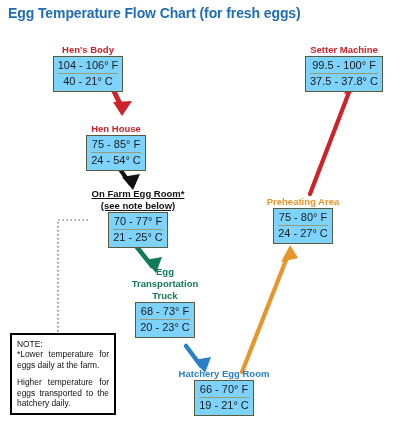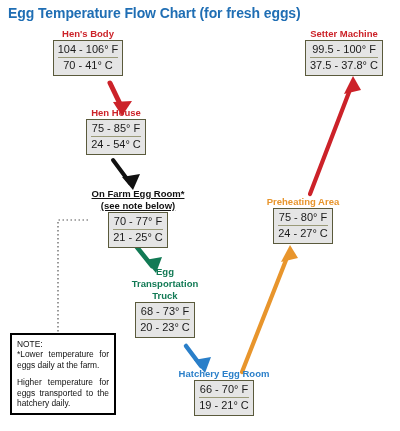--- a/index.html
+++ b/index.html
@@ -39,21 +39,21 @@
   .node-label {
     font-size: 9.5px;
     font-weight: bold;
     line-height: 11px;
     white-space: nowrap;
     margin-bottom: 1px;
   }
   .node-box {
     display: inline-block;
     border: 1.4px solid #5a5a3c;
-    background: #e5e5e5;
+    background: #7dd3fc;
     padding: 1px 4px 2px 4px;
     box-sizing: border-box;
   }
   .temp-row {
     font-size: 11px;
     color: #1a1a1a;
     line-height: 15px;
     white-space: nowrap;
     font-family: "Liberation Sans", sans-serif;
   }
@@ -72,21 +72,21 @@
   }
   .note-line {
     font-size: 8.4px;
     line-height: 10.4px;
     color: #111111;
     text-align: justify;
     font-family: "Liberation Sans", sans-serif;
   }
   .note-gap { height: 7px; }
   
-  .c-red    { color: #cc2229; }
+  .c-red    { color: #cc2229; margin-top: 16px; }
   .c-black  { color: #111111; text-decoration: underline; }
   .c-green  { color: #127a55; }
   .c-blue   { color: #2a7fc9; }
   .c-orange { color: #e8952c; }
 </style>
 </head>
 <body>
 
 <div id="page">
 
@@ -126,21 +126,21 @@
 
     <g>
       <path d="M 88 220 L 58 220 L 58 336" stroke="#555555" stroke-width="1.2" fill="none" stroke-dasharray="1.5 2.5"></path>
     </g>
   </svg>
 
   <div class="node" style="left:33px; top:28px; width:110px;">
     <div class="node-label c-red">Hen's  Body</div>
     <div class="node-box">
       <div class="temp-row">104 - 106° F</div>
-      <div class="temp-row sep">70 - 41° C</div>
+      <div class="temp-row sep">40 - 21° C</div>
     </div>
   </div>
 
   <div class="node" style="left:71px; top:107px; width:90px;">
     <div class="node-label c-red">Hen House</div>
     <div class="node-box">
       <div class="temp-row">75 - 85° F</div>
       <div class="temp-row sep">24 - 54° C</div>
     </div>
   </div>

